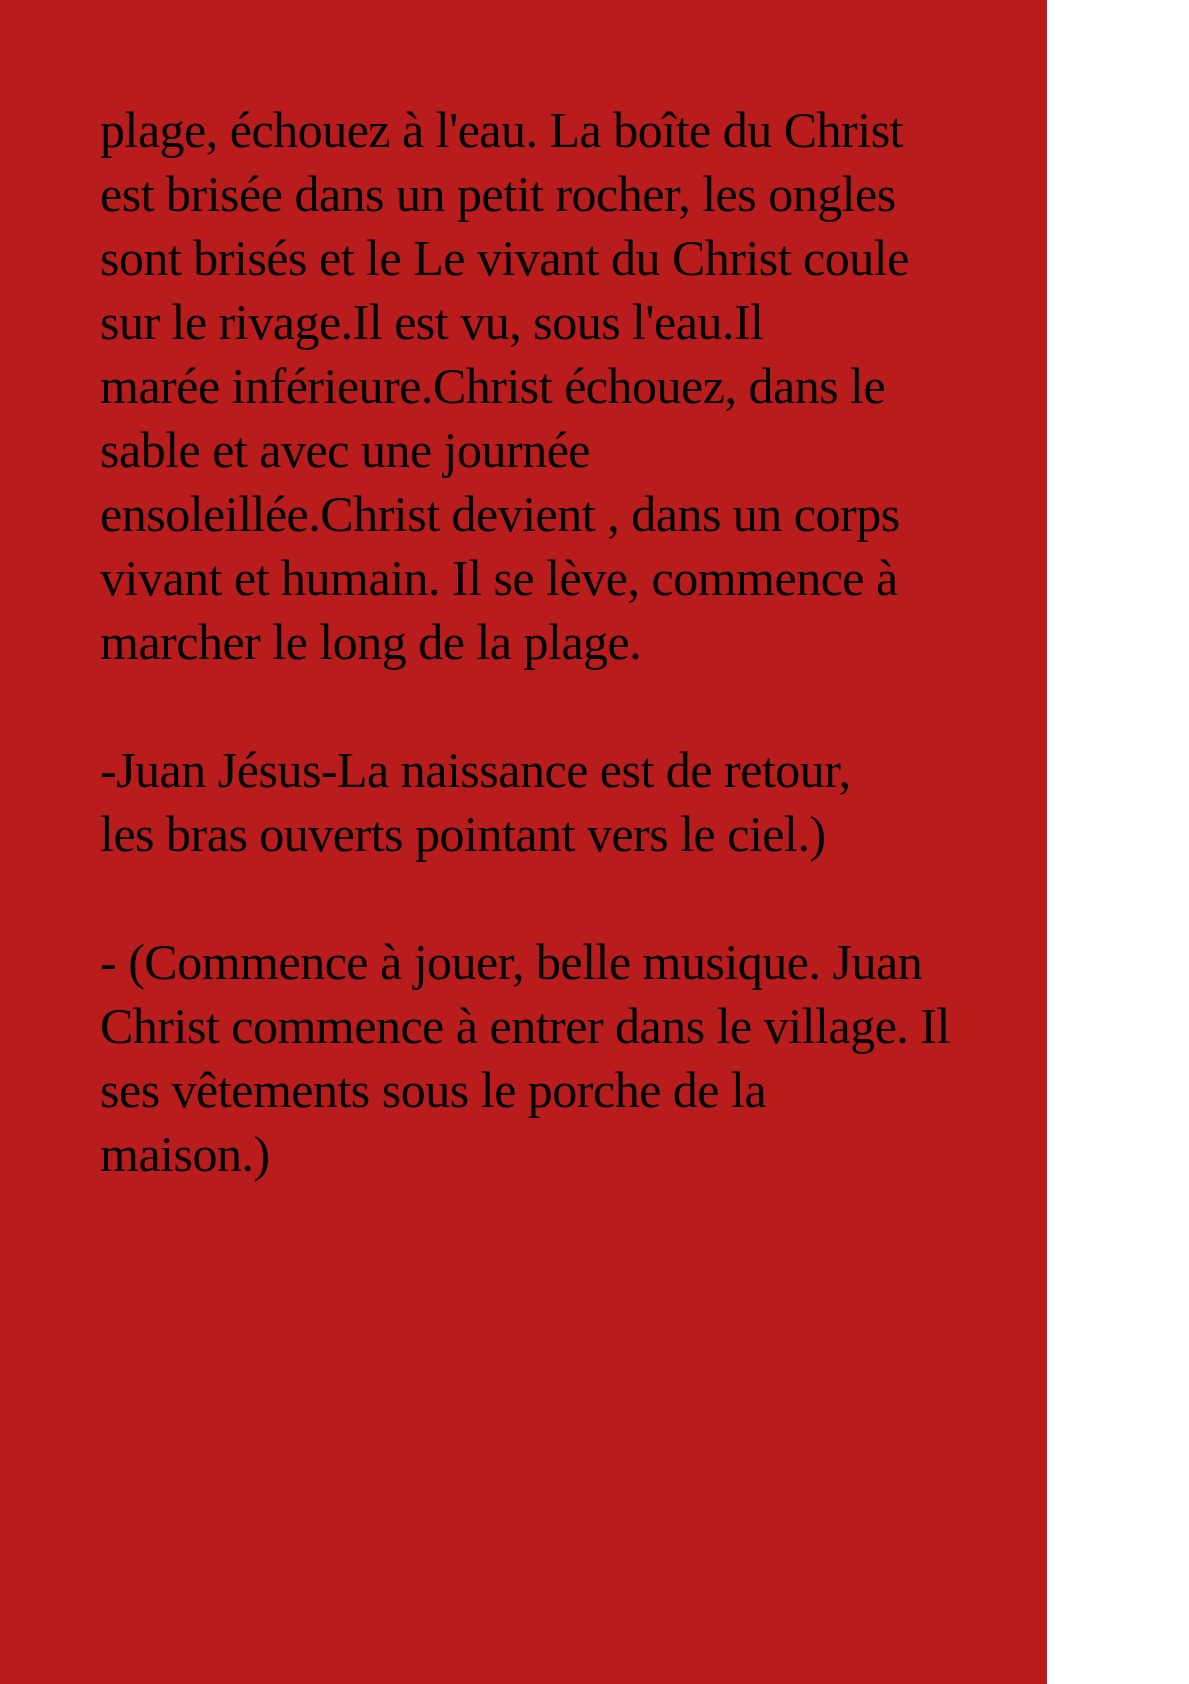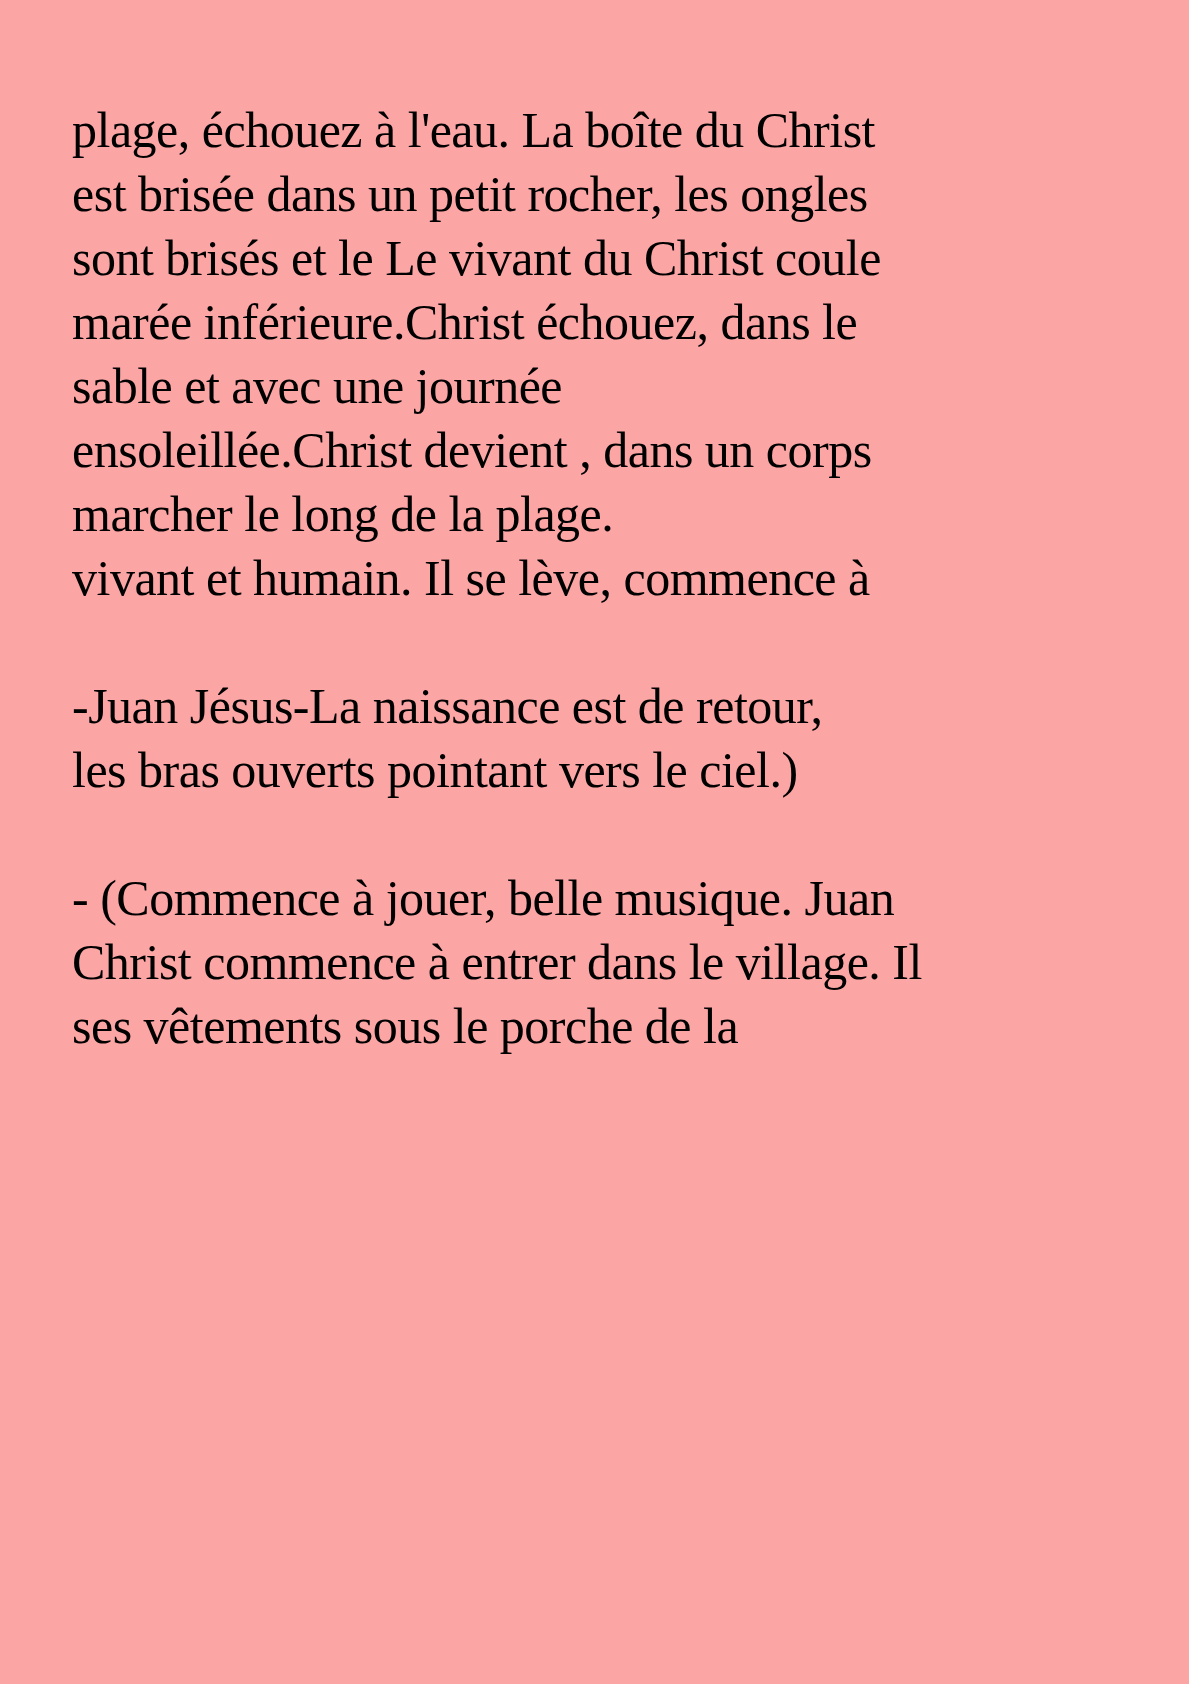--- a/index.html
+++ b/index.html
@@ -7,24 +7,24 @@
     padding: 0;
     background: #ffffff;
   }
   body {
     width: 1189px;
     height: 1684px;
     overflow: hidden;
   }
   .page {
     box-sizing: border-box;
-    width: 1189px;
+    width: 1047px;
     height: 1684px;
-    background: #fca5a5;
-    padding: 98px 90px 0 72px;
+    background: #b91c1c;
+    padding: 98px 90px 0 100px;
   }
   .paragraph {
     font-family: "Liberation Serif", "DejaVu Serif", serif;
     font-size: 50px;
     line-height: 64px;
     letter-spacing: -0.5px;
     color: #000000;
     margin: 0 0 64px 0;
   }
   .text-line {
@@ -33,29 +33,31 @@
 </style>
 </head>
 <body>
 
 <div class="page">
   <div id="text-content">
       <div class="paragraph">
         <div class="text-line">plage, échouez à l'eau. La boîte du Christ</div>
         <div class="text-line">est brisée dans un petit rocher, les ongles</div>
         <div class="text-line">sont brisés et le Le vivant du Christ coule</div>
+        <div class="text-line">sur le rivage.Il est vu, sous l'eau.Il</div>
         <div class="text-line">marée inférieure.Christ échouez, dans le</div>
         <div class="text-line">sable et avec une journée</div>
         <div class="text-line">ensoleillée.Christ devient , dans un corps</div>
+        <div class="text-line">vivant et humain. Il se lève, commence à</div>
         <div class="text-line">marcher le long de la plage.</div>
-        <div class="text-line">vivant et humain. Il se lève, commence à</div>
       </div>
       <div class="paragraph">
         <div class="text-line">-Juan Jésus-La naissance est de retour,</div>
         <div class="text-line">les bras ouverts pointant vers le ciel.)</div>
       </div>
       <div class="paragraph">
         <div class="text-line">- (Commence à jouer, belle musique. Juan</div>
         <div class="text-line">Christ commence à entrer dans le village. Il</div>
         <div class="text-line">ses vêtements sous le porche de la</div>
+        <div class="text-line">maison.)</div>
       </div>
     </div>
 </div>
 
 </body></html>

